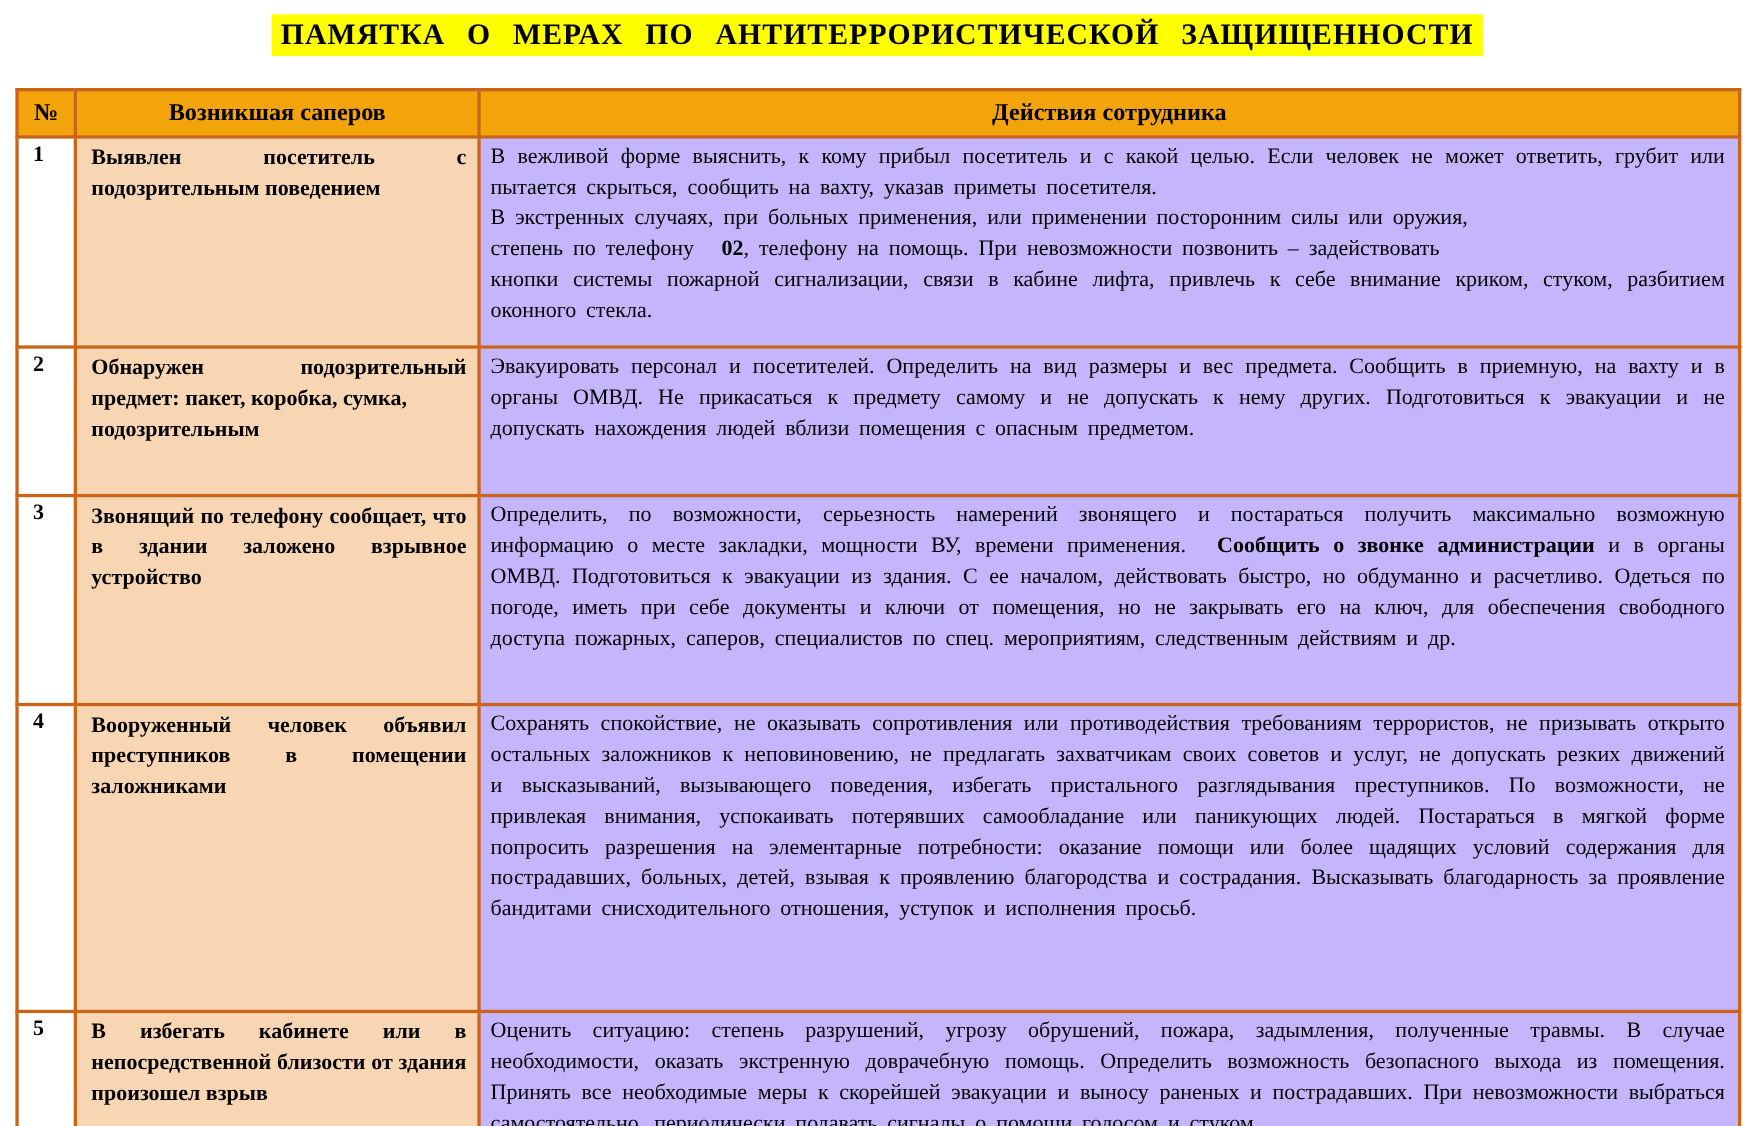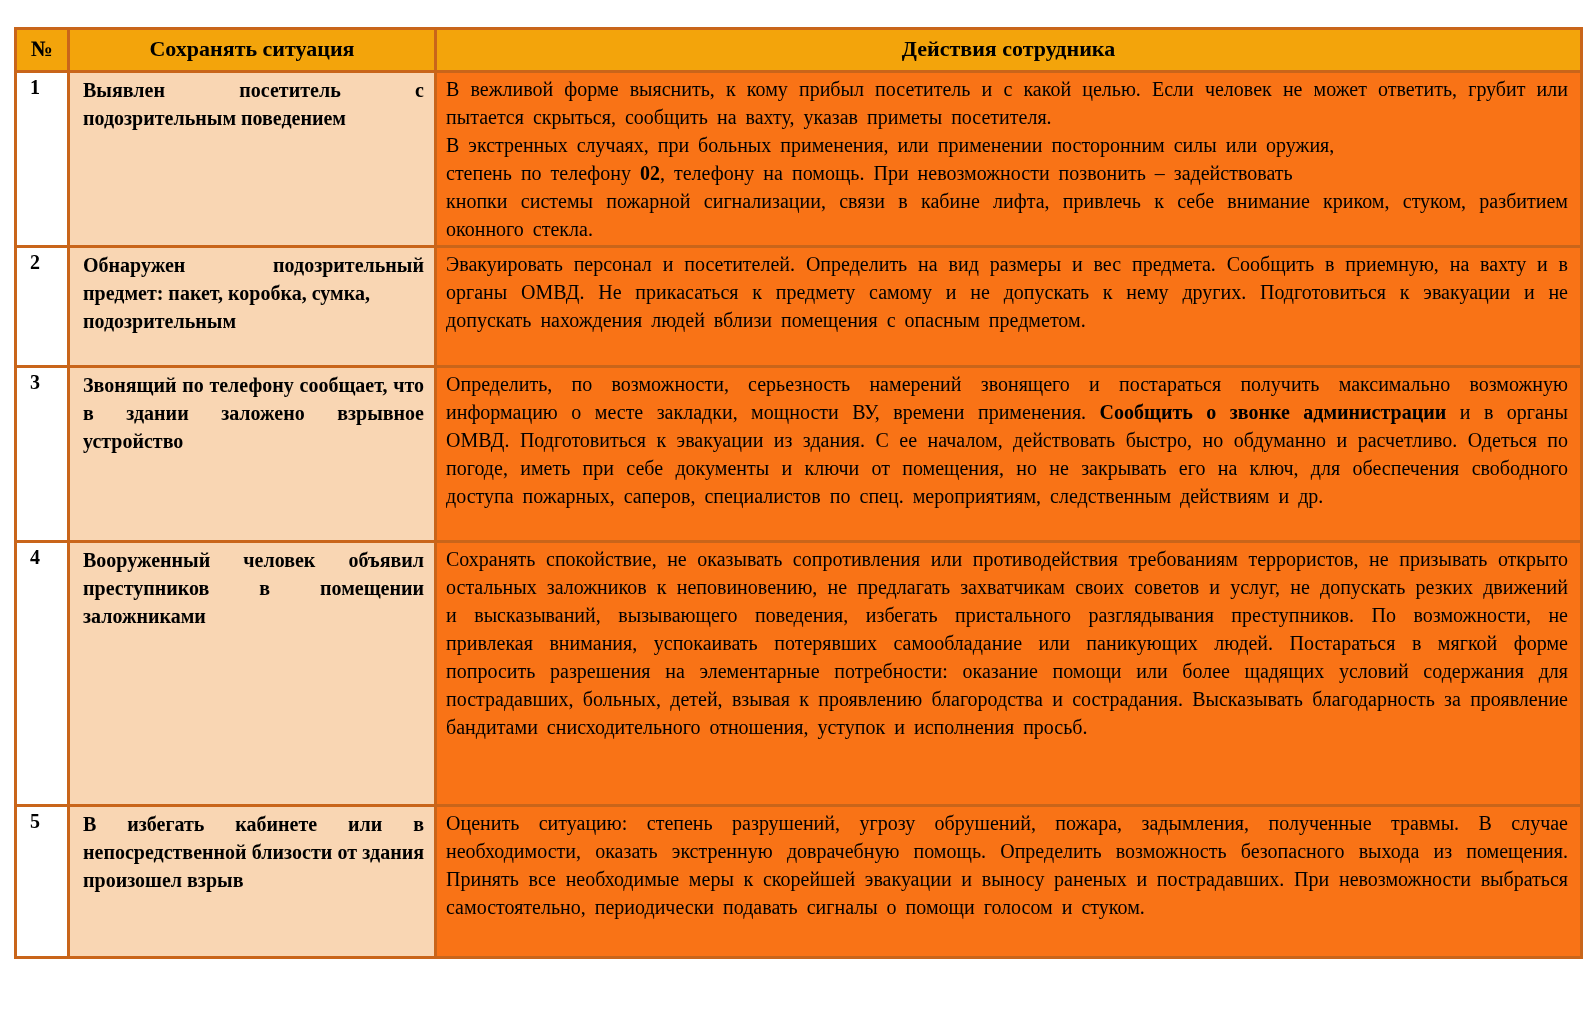--- a/index.html
+++ b/index.html
@@ -59,51 +59,54 @@
   }
   td.sit {
     background: var(--situation-bg, #F9D6B3);
     font-weight: bold;
     font-size: 20px;
     line-height: 28px;
     padding: 3px 10px 2px 13px;
     text-align: justify;
   }
   td.act {
-    background: #f97316;
+    background: #c4b5fd;
     font-size: 20px;
     line-height: 28px;
-    padding: 2px 12px 2px 9px;
+    padding: 2px 12px 18px 9px;
     text-align: justify;
     word-spacing: 4px;
   }
   td p { margin: 0; font-family: Liberation Serif, serif; }
-  .b { font-weight: bold; }
+  .b { font-weight: bold; margin-left: 16px; }
   
   tbody tr:nth-child(1) td { height: 166px; }
   tbody tr:nth-child(2) td { height: 112px; }
   tbody tr:nth-child(3) td { height: 167px; }
   tbody tr:nth-child(4) td { height: 256px; }
   tbody tr:nth-child(5) td { height: 144px; }
 </style>
 </head>
 <body>
 
 <div class="page">
+  <div class="title-wrap">
+    <span class="doc-title">ПАМЯТКА О МЕРАХ ПО АНТИТЕРРОРИСТИЧЕСКОЙ ЗАЩИЩЕННОСТИ</span>
+  </div>
 
   <table class="memo">
     <colgroup>
       <col class="c-num">
       <col class="c-sit">
       <col class="c-act">
     </colgroup>
     <thead>
       <tr>
         <th>№</th>
-        <th>Сохранять ситуация</th>
+        <th>Возникшая саперов</th>
         <th>Действия сотрудника</th>
       </tr>
     </thead>
     <tbody id="rows-body">
         <tr>
           <td class="num">1</td>
           <td class="sit">
             <p>Выявлен посетитель с подозрительным поведением</p>
           </td>
           <td class="act">

